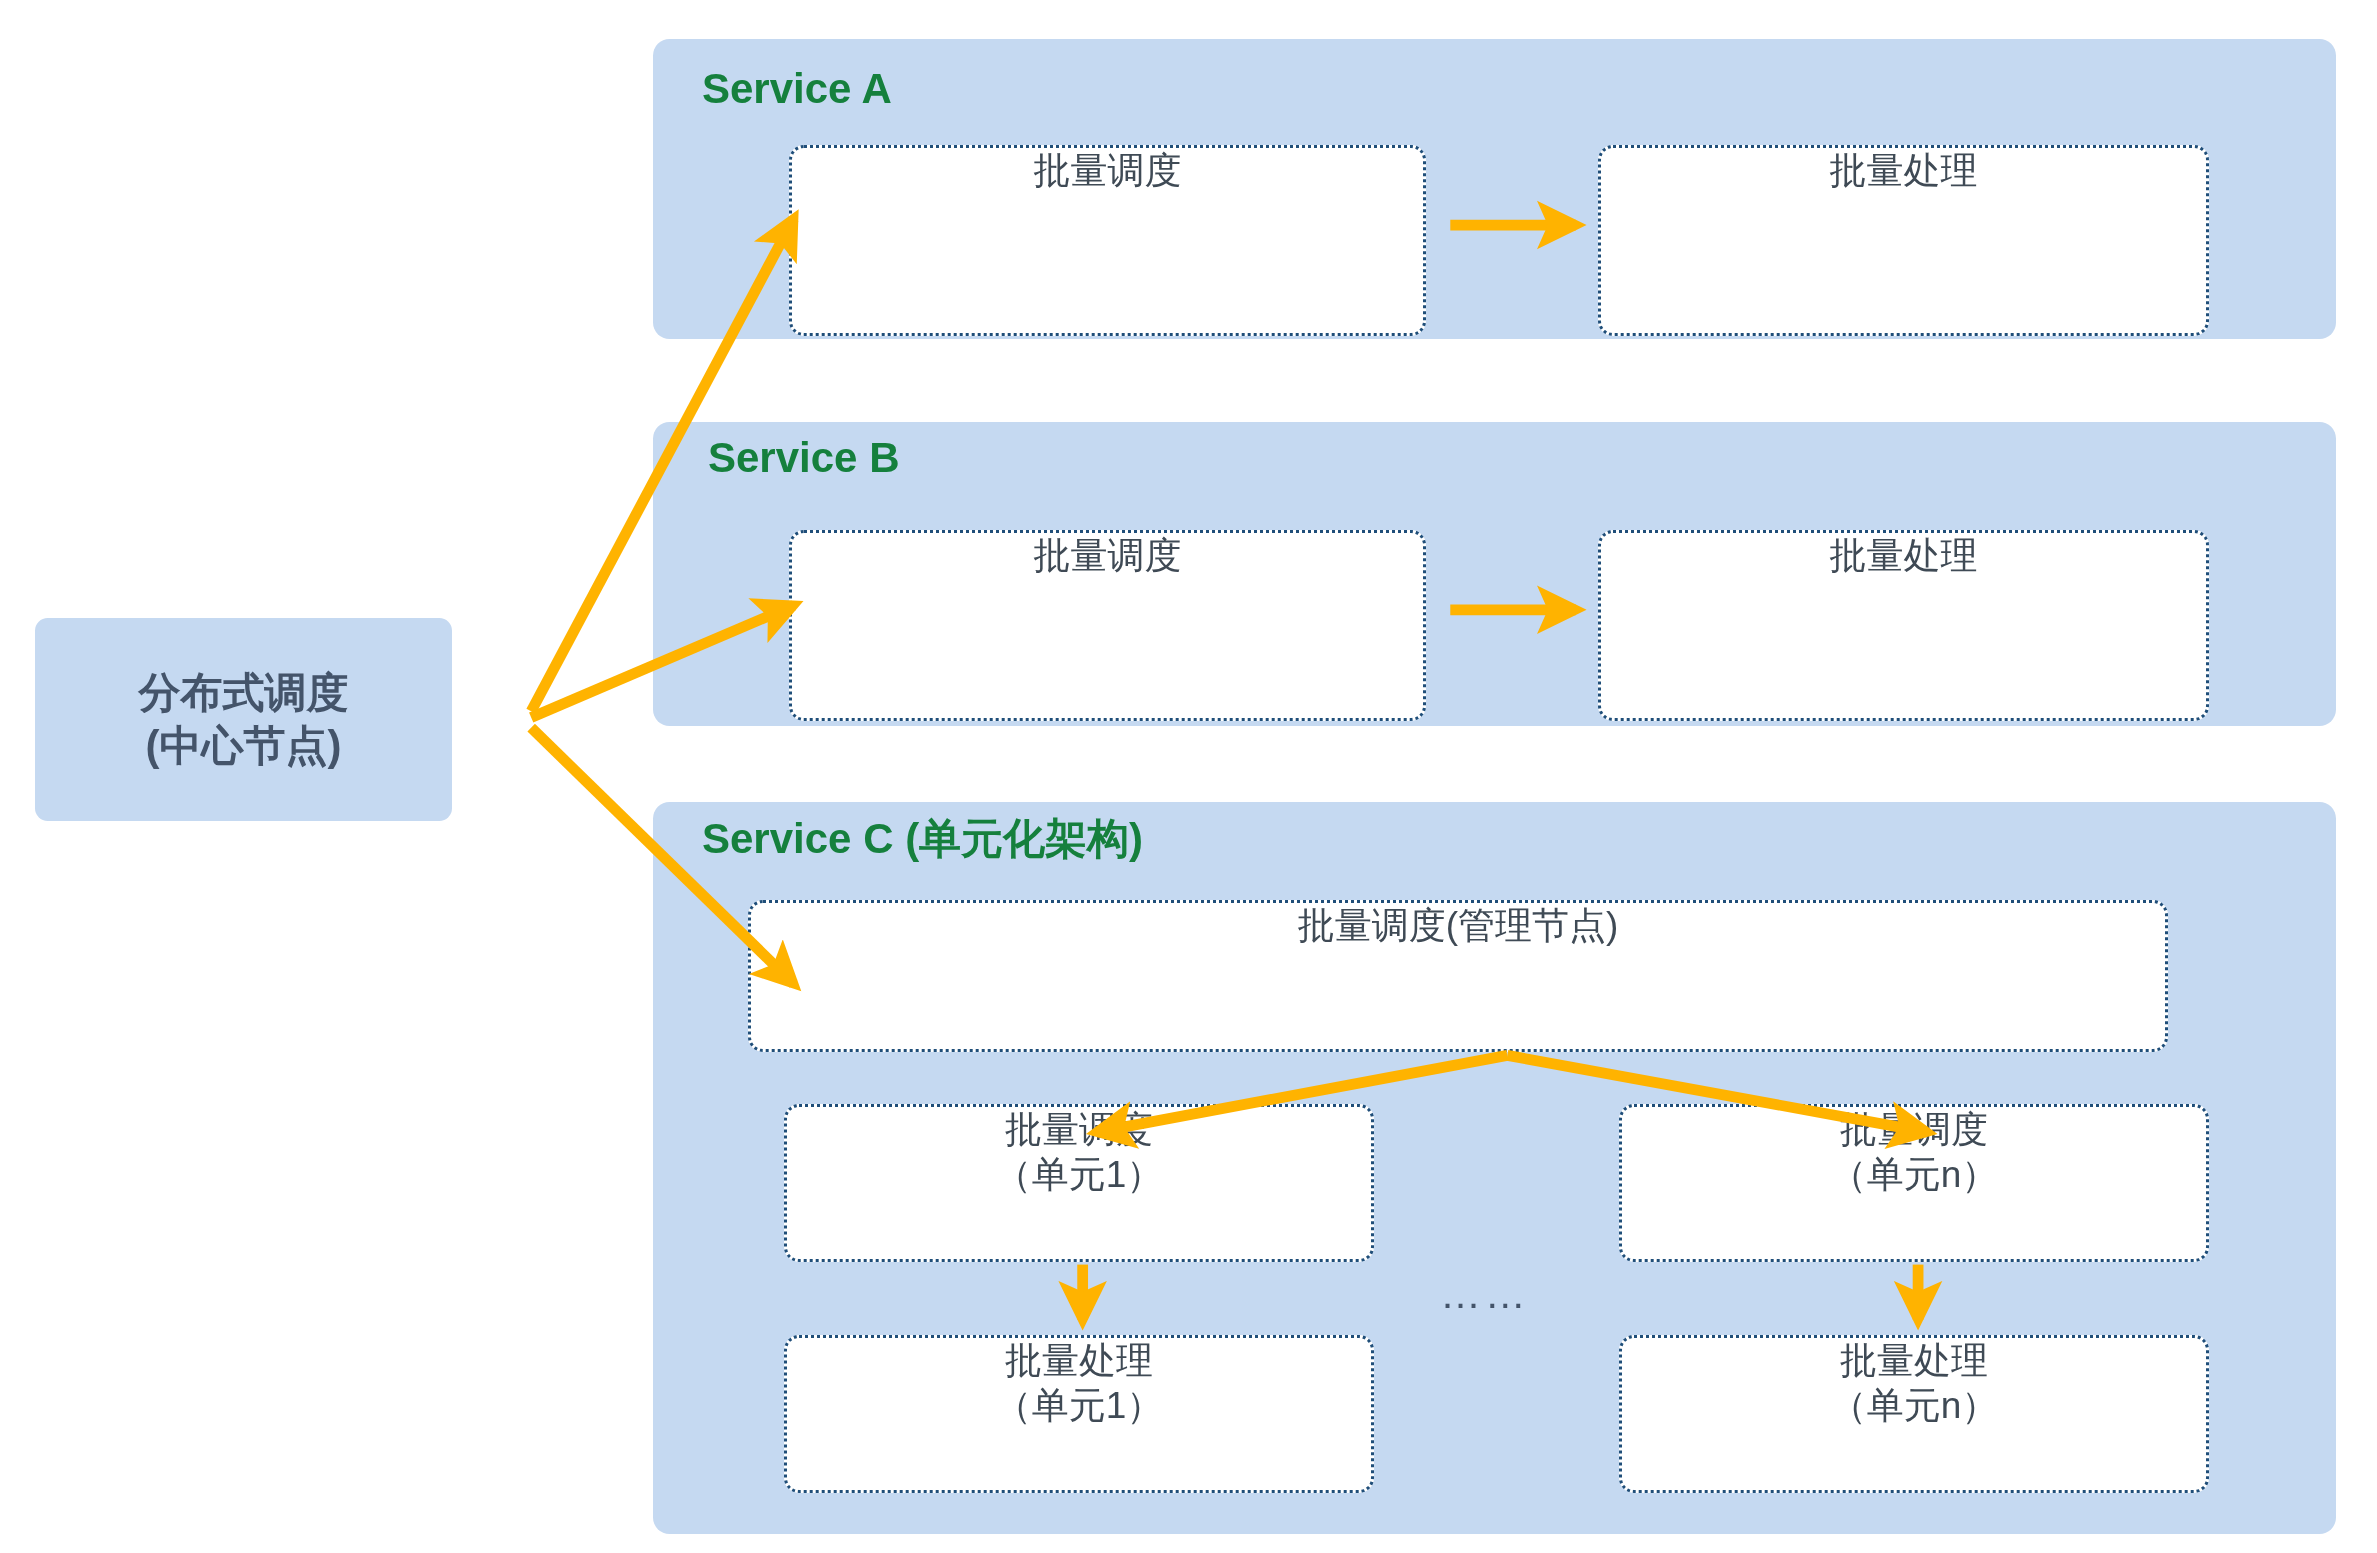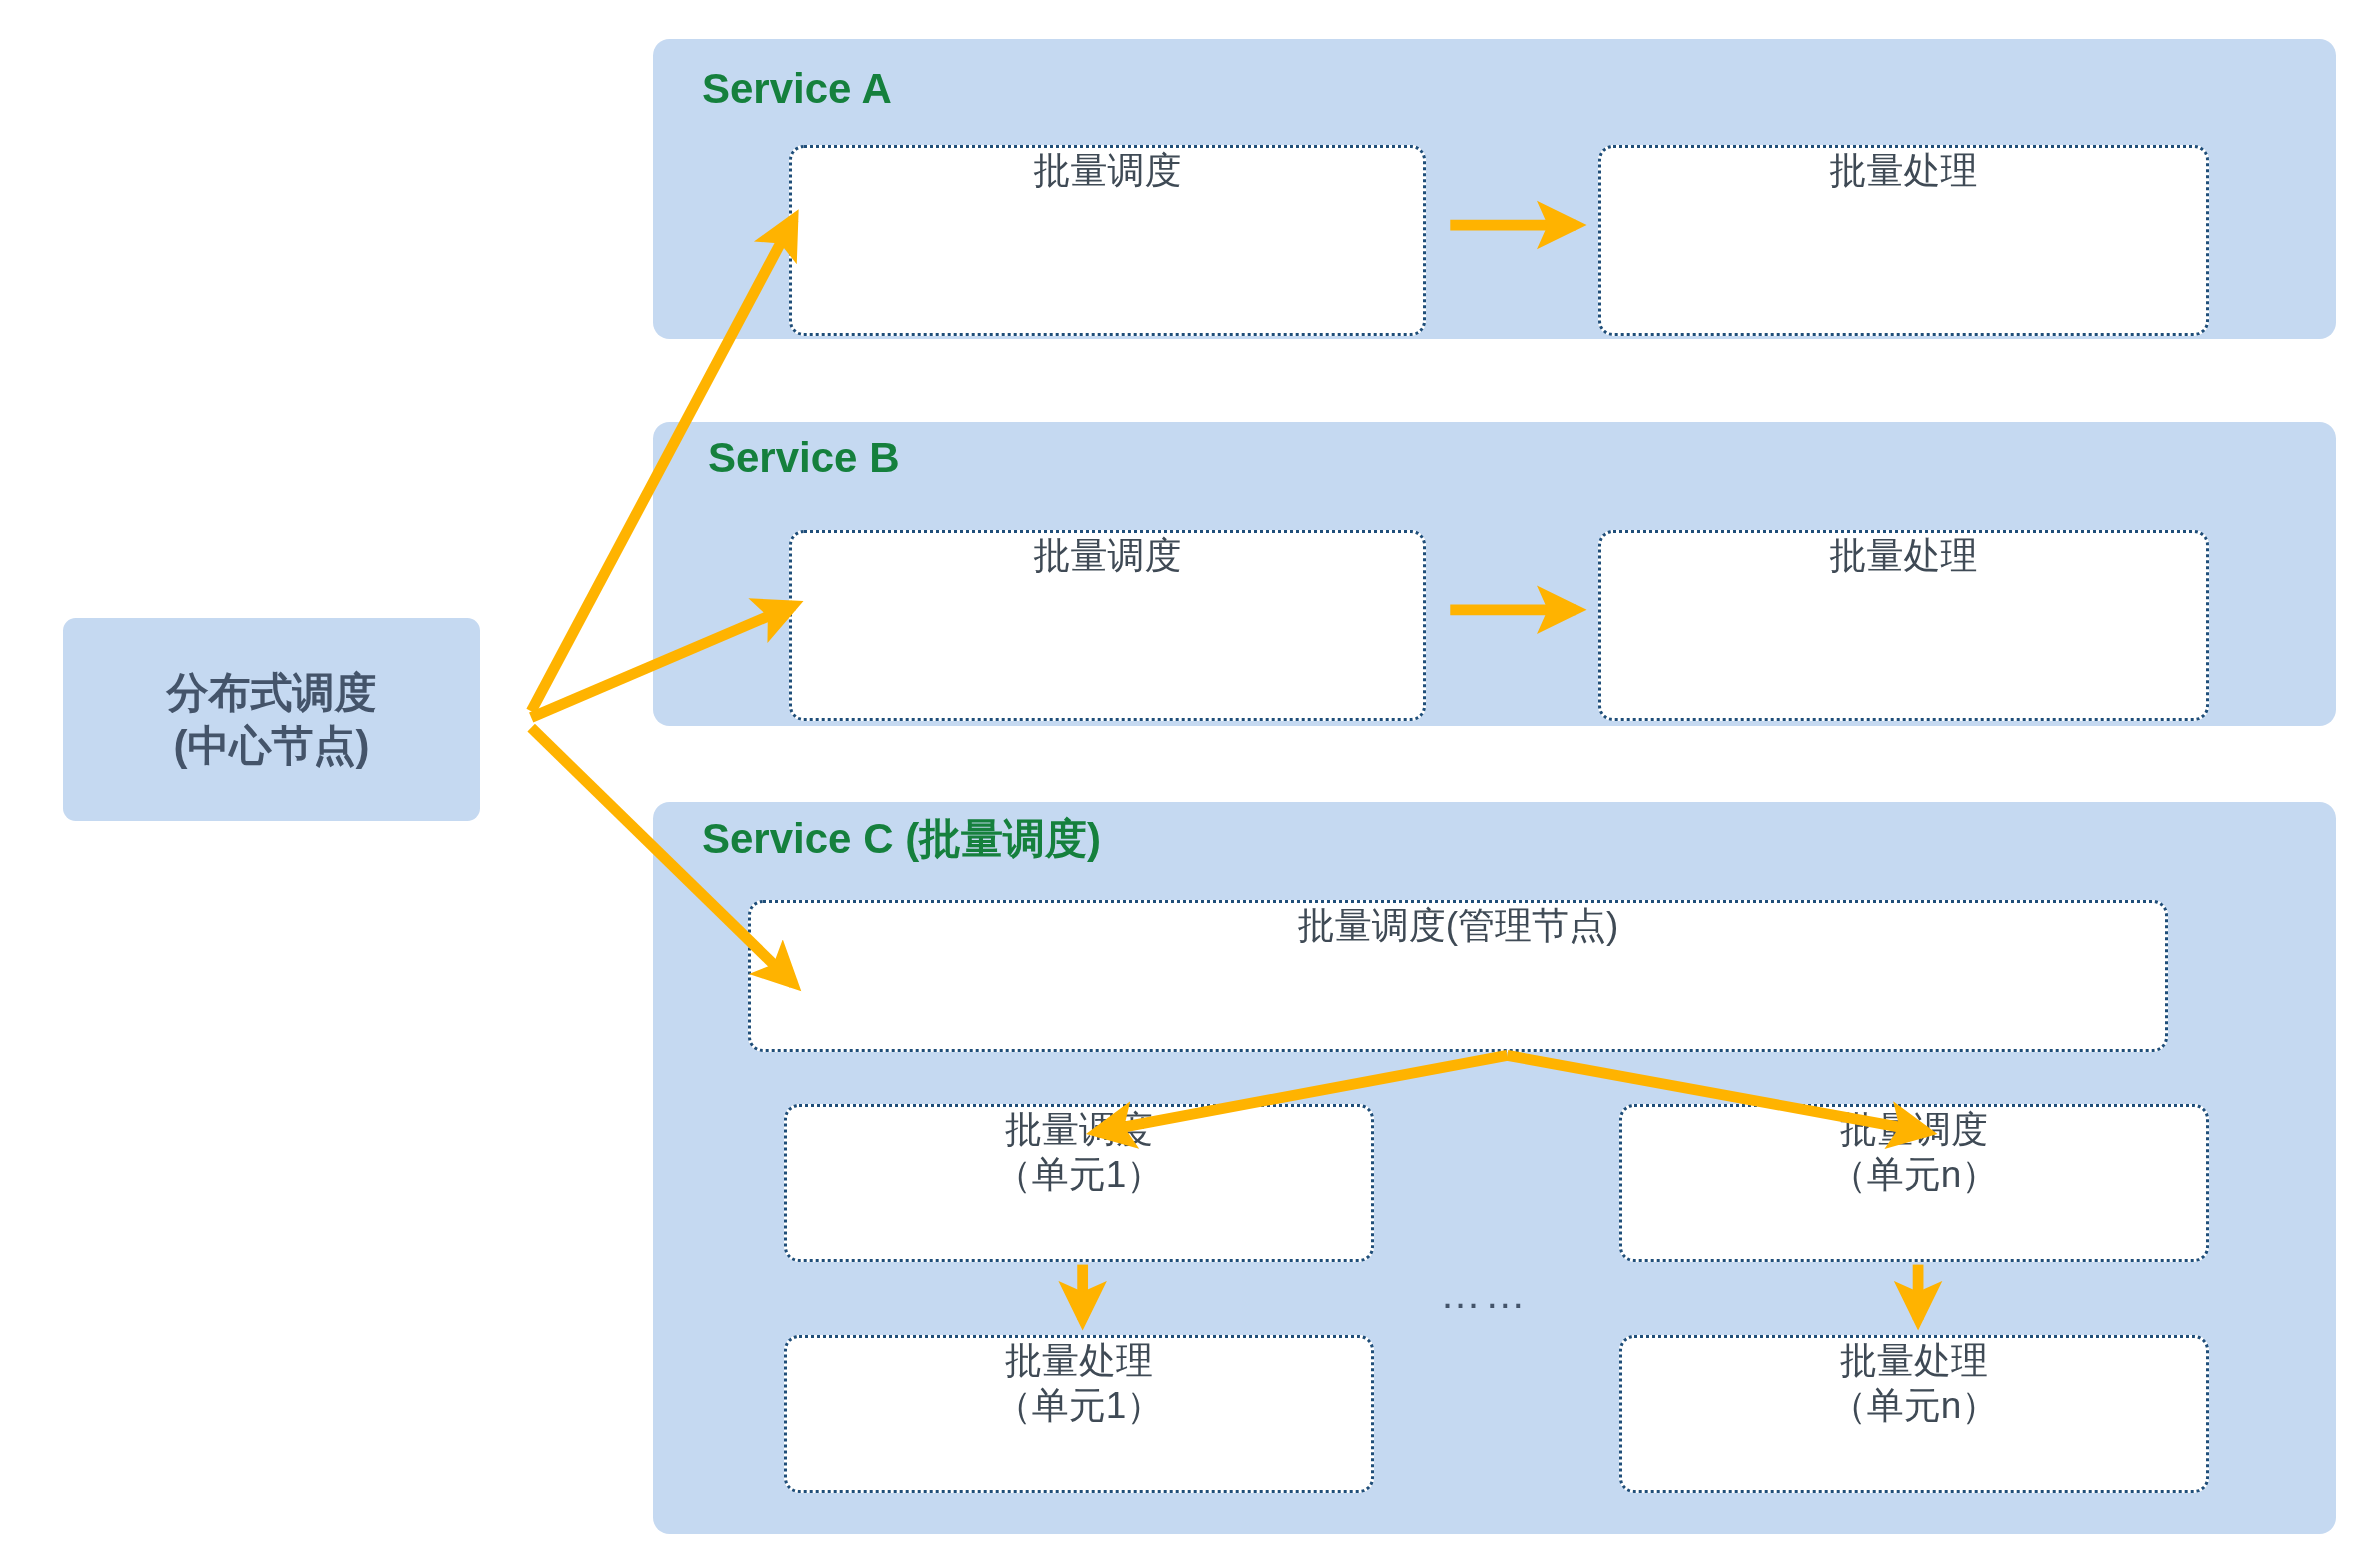--- a/index.html
+++ b/index.html
@@ -107,21 +107,21 @@
 
   <div class="node-box" style="left:789px; top:530px; width:637px; height:191px;">
     <span class="node-label">批量调度</span>
   </div>
 
   <div class="node-box" style="left:1598px; top:530px; width:611px; height:191px;">
     <span class="node-label">批量处理</span>
   </div>
 
   <div class="panel" style="left:653px; top:802px; width:1683px; height:732px;"></div>
-  <div class="panel-title" style="left:702px; top:818px;">Service C (批量调度)</div>
+  <div class="panel-title" style="left:702px; top:818px;">Service C (单元化架构)</div>
 
   <div class="node-box" style="left:748px; top:900px; width:1420px; height:152px;">
     <span class="node-label">批量调度(管理节点)</span>
   </div>
 
   <div class="node-box" style="left:784px; top:1104px; width:590px; height:158px;">
     <span class="node-label">批量调度
 （单元1）</span>
   </div>
 
@@ -135,21 +135,21 @@
 （单元1）</span>
   </div>
 
   <div class="node-box" style="left:1619px; top:1335px; width:590px; height:158px;">
     <span class="node-label">批量处理
 （单元n）</span>
   </div>
 
   <div class="ellipsis" style="left:1440px; top:1274px;">……</div>
 
-  <div class="center-node" style="left:35px; top:618px; width:417px; height:203px;margin-left:28px;">
+  <div class="center-node" style="left:35px; top:618px; width:417px; height:203px;">
     <span class="center-label">分布式调度
 (中心节点)</span>
   </div>
 
   <svg class="arrows" viewBox="0 0 3750 2450" xmlns="http://www.w3.org/2000/svg">
     <defs>
       <marker id="ah" markerWidth="5" markerHeight="5" refX="3.6" refY="2.5" orient="auto" markerUnits="strokeWidth">
         <path d="M0,0.25 L4.6,2.5 L0,4.75 L1.0,2.5 Z" fill="#FFB300"></path>
       </marker>
     </defs>

